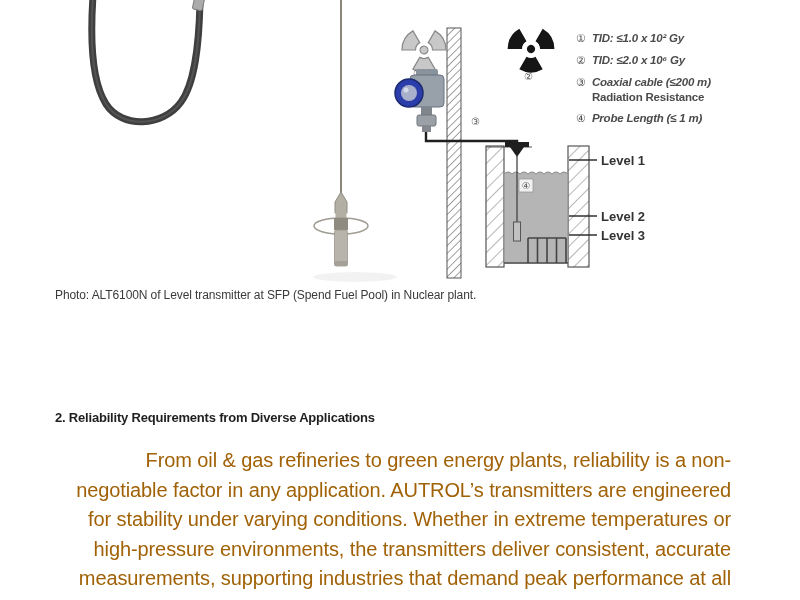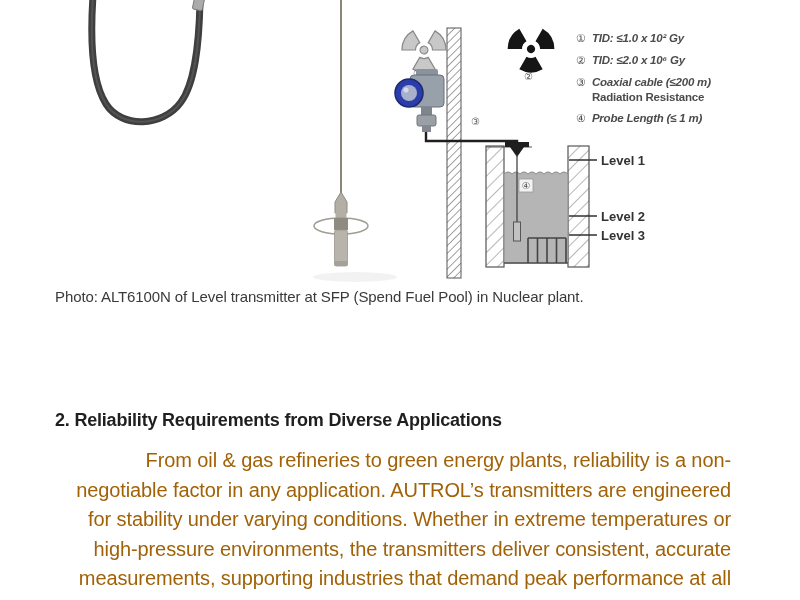--- a/index.html
+++ b/index.html
@@ -12,25 +12,25 @@
   .legend{
     position:absolute;left:576px;top:31px;width:185px;
     color:#4b4b4b;font-size:11.5px;font-weight:600;line-height:15px;
   }
   .legend-row{display:flex;gap:6px;margin-bottom:7px;}
   .legend-num{flex:0 0 auto;font-weight:400;font-size:11px;}
   .legend-text{white-space:nowrap;letter-spacing:-0.2px;font-style:italic;}
   .legend-text2{display:block;line-height:14px;letter-spacing:-0.2px;}
   .caption{
     position:absolute;left:55px;top:288px;width:700px;
-    font-size:15px;color:#3a3a3a;letter-spacing:-0.1px;
+    font-size:12px;color:#3a3a3a;letter-spacing:-0.1px;
   }
   .heading{
     position:absolute;left:55px;top:410px;width:700px;
-    font-size:18px;font-weight:bold;color:#1f1f1f;letter-spacing:-0.2px;
+    font-size:13px;font-weight:bold;color:#1f1f1f;letter-spacing:-0.2px;
   }
   .body-text{
     position:absolute;left:55px;top:446px;width:676px;
     font-size:20px;line-height:29.5px;color:#a16207;letter-spacing:-0.1px;
     text-align:right;
   }
 </style>
 </head>
 <body>
 

